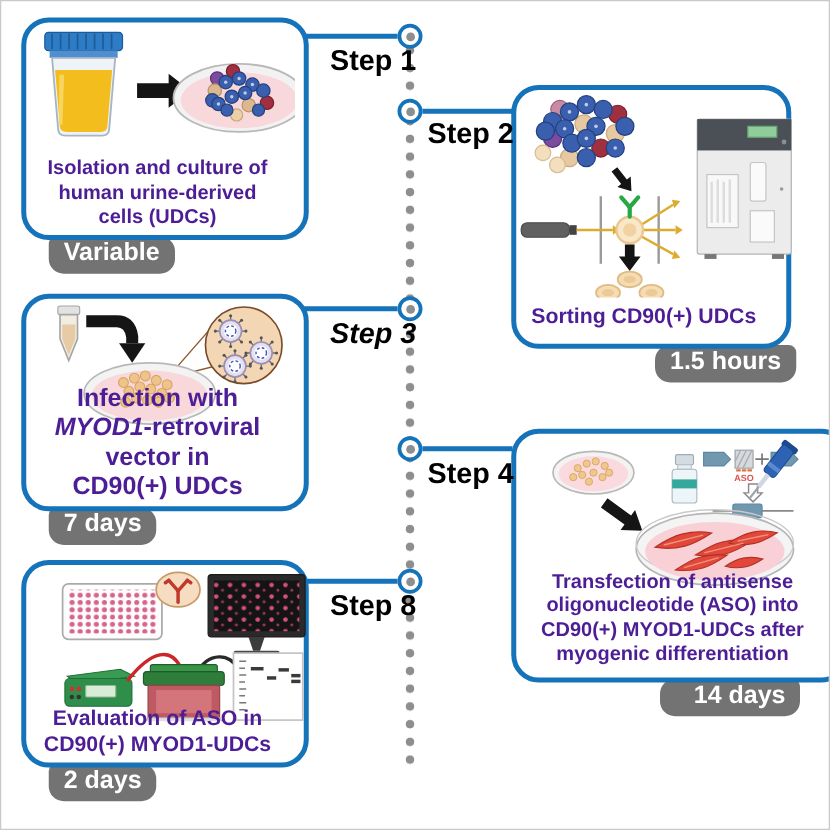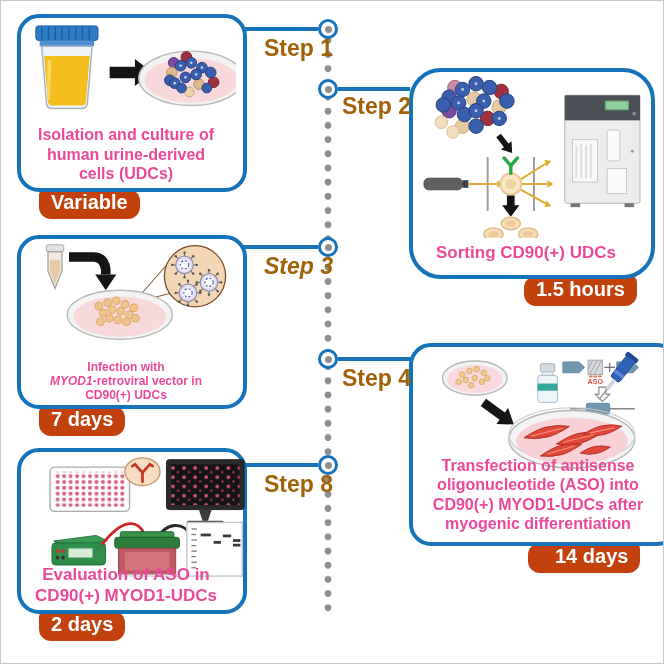--- a/index.html
+++ b/index.html
@@ -7,31 +7,31 @@
          box-sizing:border-box;font-family:"Liberation Sans",sans-serif;overflow:hidden;}
   
   .dots{position:absolute;left:323px;top:21px;width:8px;height:592px;z-index:0;
         background-image:radial-gradient(circle at 4px 4px,#8e8e8e 3.2px,rgba(0,0,0,0) 3.7px);
         background-size:8px 14.2px;background-repeat:repeat-y;}
   .hline{position:absolute;height:4px;background:#1573ba;z-index:1;}
   .node{position:absolute;width:14px;height:14px;border:3px solid #1573ba;border-radius:50%;
         background:#fff;z-index:2;}
   .node::after{content:"";position:absolute;left:3.5px;top:3.5px;width:7px;height:7px;
         border-radius:50%;background:#8e8e8e;}
-  .steplabel{position:absolute;color:#a16207;font-weight:bold;font-size:23px;z-index:3;white-space:nowrap;}
+  .steplabel{position:absolute;color:#000000;font-weight:bold;font-size:23px;z-index:3;white-space:nowrap;}
   .steplabel.ralign{text-align:right;}
   
   .box{position:absolute;background:#fff;border:4px solid #1573ba;border-radius:22px;z-index:2;box-sizing:border-box;}
-  .badge{position:absolute;background:#c2410c;color:#fff;font-weight:bold;font-size:20px;
+  .badge{position:absolute;background:#737373;color:#fff;font-weight:bold;font-size:20px;
          padding:2px 12px 5px;z-index:1;border-radius:6px 12px 12px 12px;white-space:nowrap;}
   .badge.rside{border-radius:12px 6px 12px 12px;}
-  .cap{position:absolute;left:2px;right:14px;text-align:center;font-weight:bold;color:#ec4899;z-index:3;}
+  .cap{position:absolute;left:2px;right:14px;text-align:center;font-weight:bold;color:#4c1d95;z-index:3;}
   .cap1{bottom:4px;font-size:16px;line-height:1.22;}
   .cap2{bottom:12px;font-size:17px;line-height:1.2;}
-  .cap3{bottom:3px;font-size:12px;line-height:1.18;}
+  .cap3{bottom:3px;font-size:20px;line-height:1.18;}
   .cap4{bottom:9px;font-size:16px;line-height:1.2;}
   .cap5{bottom:4px;font-size:17px;line-height:1.2;}
   .ico{display:block;margin:4px auto 0;}
 </style>
 </head>
 <body>
 
 <div class="stage">
 
   <div class="dots"></div>
@@ -106,21 +106,21 @@
       </g>
     </svg>
     <div class="cap cap1">
       <div>Isolation and culture of</div>
       <div>human urine-derived</div>
       <div>cells (UDCs)</div>
     </div>
   </div>
   <div class="badge" style="left:38px;top:188px;">Variable</div>
 
-  <div class="box" style="left:408px;top:67px;width:246px;height:211px;border-radius:32px;">
+  <div class="box" style="left:408px;top:67px;width:224px;height:211px;">
     <svg class="ico" width="224" height="162" viewBox="0 0 232 168">
       <g stroke-width="1">
         <circle cx="36" cy="12" r="7.5" fill="#c98aa5" stroke="#9e5f7c"></circle>
         <circle cx="84" cy="16" r="7.5" fill="#a03040" stroke="#7a1f2d"></circle>
         <circle cx="70" cy="44" r="7.5" fill="#a03040" stroke="#7a1f2d"></circle>
         <circle cx="30" cy="36" r="7.5" fill="#7b4ba0" stroke="#5a2f7e"></circle>
         <circle cx="56" cy="24" r="7.5" fill="#e7c9a1" stroke="#c9a87e"></circle>
         <circle cx="82" cy="32" r="7.5" fill="#e7c9a1" stroke="#c9a87e"></circle>
         <circle cx="44" cy="52" r="7.5" fill="#e7c9a1" stroke="#c9a87e"></circle>
         <circle cx="22" cy="48" r="6.5" fill="#f3debd" stroke="#d8bb8e"></circle>

